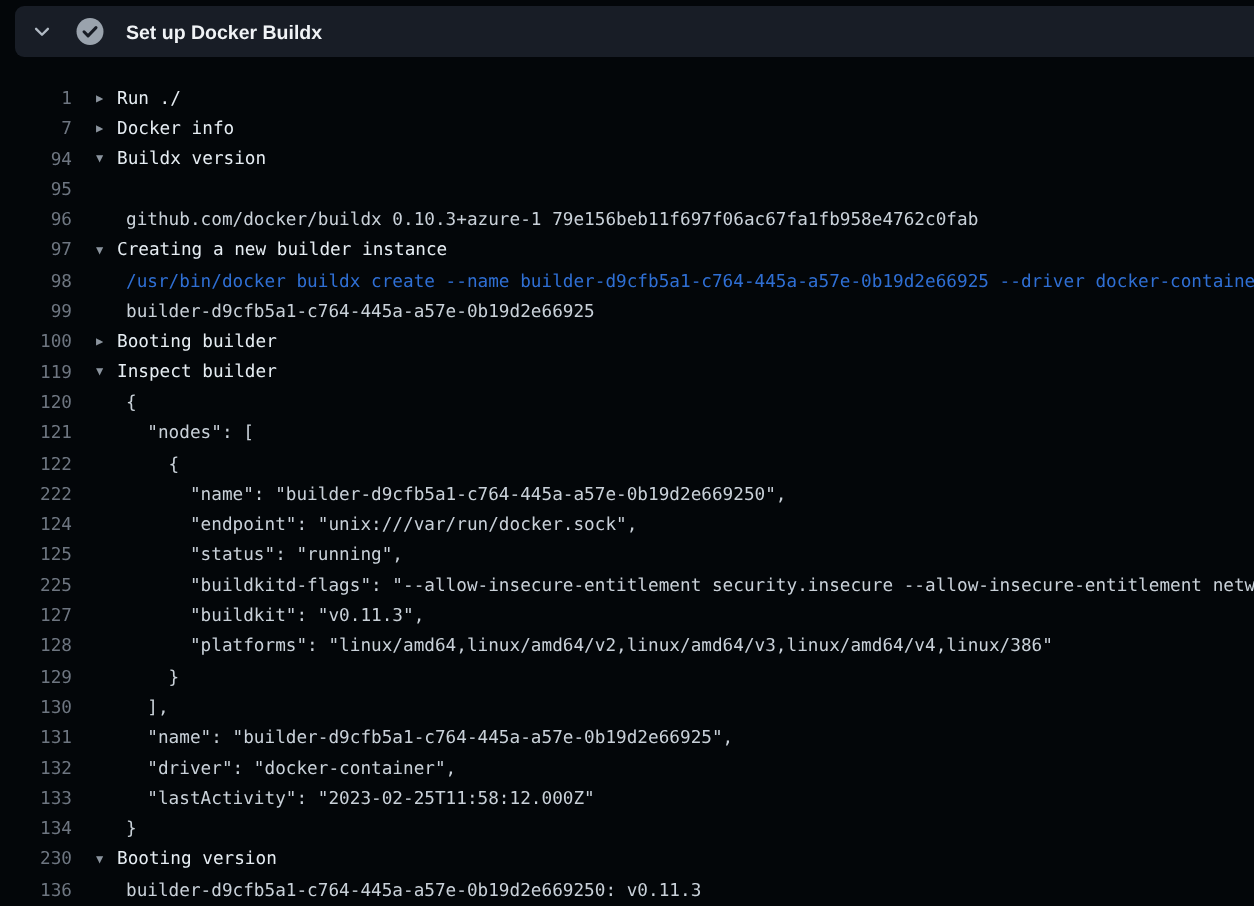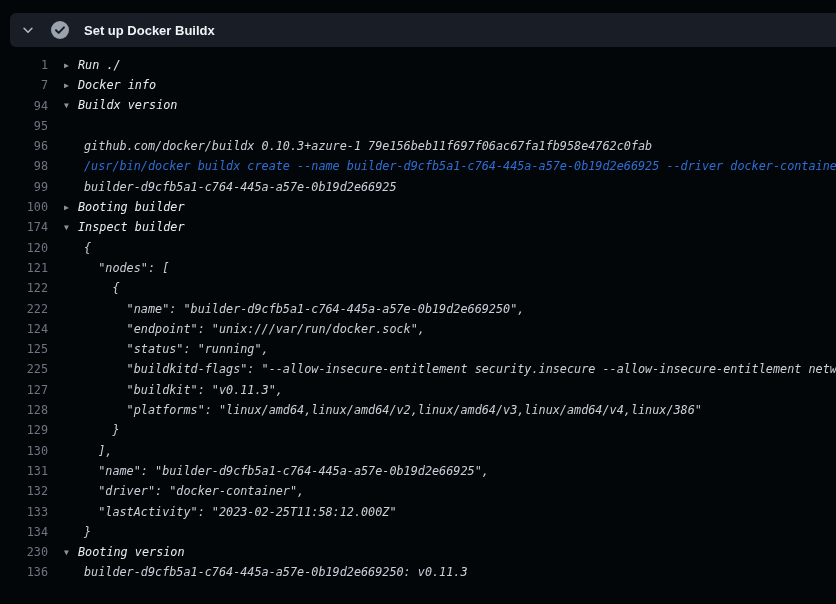--- a/index.html
+++ b/index.html
@@ -3,21 +3,21 @@
 <meta charset="utf-8">
 <style>
   html,body{margin:0;padding:0;}
   body{
     width:836px;height:604px;overflow:hidden;
     background:#030609;
     font-family:"Liberation Sans", sans-serif;
   }
   
   .step-header{
-    position:absolute;left:10px;top:13px;right:0;height:34px;
+    position:absolute;left:10px;top:4px;right:0;height:34px;
     background:#181d26;border-radius:6px 0 0 6px;
     display:flex;align-items:center;
     cursor:pointer;
   }
   .chevron{
     width:16px;height:16px;margin-left:10px;flex:0 0 auto;
     display:flex;align-items:center;justify-content:center;
   }
   .status-icon{
     width:20px;height:20px;margin-left:14px;flex:0 0 auto;
@@ -35,21 +35,21 @@
     font-size:11.8px;
   }
   .row{
     display:flex;align-items:center;
     height:20.3px;line-height:20.3px;white-space:pre;
   }
   .num{
     flex:0 0 48px;text-align:right;
     color:#6e7681;cursor:pointer;
   }
-  .content{margin-left:16px;overflow:hidden;font-style:italic;}
+  .content{margin-left:16px;overflow:hidden;}
   .content.out{padding-left:20px;color:#c9d1d9;}
   .content.cmd{padding-left:20px;color:#2f6fd4;}
   .content.group{color:#e6edf3;cursor:pointer;}
   .tri{
     display:inline-block;width:14px;
     color:#8b949e;font-size:8px;vertical-align:1px;
   }
 </style>
 </head>
 <body>
@@ -68,24 +68,25 @@
   </span>
   <span class="step-title">Set up Docker Buildx</span>
 </div>
 
 <div class="log" id="log">
     <div class="row"><span class="num">1</span><span class="content group"><span class="tri">▶</span><span>Run ./</span></span></div>
     <div class="row"><span class="num">7</span><span class="content group"><span class="tri">▶</span><span>Docker info</span></span></div>
     <div class="row"><span class="num">94</span><span class="content group"><span class="tri">▼</span><span>Buildx version</span></span></div>
     <div class="row"><span class="num">95</span></div>
     <div class="row"><span class="num">96</span><span class="content out">github.com/docker/buildx 0.10.3+azure-1 79e156beb11f697f06ac67fa1fb958e4762c0fab</span></div>
+    <div class="row"><span class="num">97</span><span class="content group"><span class="tri">▼</span><span>Creating a new builder instance</span></span></div>
     <div class="row"><span class="num">98</span><span class="content cmd">/usr/bin/docker buildx create --name builder-d9cfb5a1-c764-445a-a57e-0b19d2e66925 --driver docker-container</span></div>
     <div class="row"><span class="num">99</span><span class="content out">builder-d9cfb5a1-c764-445a-a57e-0b19d2e66925</span></div>
     <div class="row"><span class="num">100</span><span class="content group"><span class="tri">▶</span><span>Booting builder</span></span></div>
-    <div class="row"><span class="num">174</span><span class="content group"><span class="tri">▼</span><span>Inspect builder</span></span></div>
+    <div class="row"><span class="num">119</span><span class="content group"><span class="tri">▼</span><span>Inspect builder</span></span></div>
     <div class="row"><span class="num">120</span><span class="content out">{</span></div>
     <div class="row"><span class="num">121</span><span class="content out">  "nodes": [</span></div>
     <div class="row"><span class="num">122</span><span class="content out">    {</span></div>
     <div class="row"><span class="num">222</span><span class="content out">      "name": "builder-d9cfb5a1-c764-445a-a57e-0b19d2e669250",</span></div>
     <div class="row"><span class="num">124</span><span class="content out">      "endpoint": "unix:///var/run/docker.sock",</span></div>
     <div class="row"><span class="num">125</span><span class="content out">      "status": "running",</span></div>
     <div class="row"><span class="num">225</span><span class="content out">      "buildkitd-flags": "--allow-insecure-entitlement security.insecure --allow-insecure-entitlement networ</span></div>
     <div class="row"><span class="num">127</span><span class="content out">      "buildkit": "v0.11.3",</span></div>
     <div class="row"><span class="num">128</span><span class="content out">      "platforms": "linux/amd64,linux/amd64/v2,linux/amd64/v3,linux/amd64/v4,linux/386"</span></div>
     <div class="row"><span class="num">129</span><span class="content out">    }</span></div>

